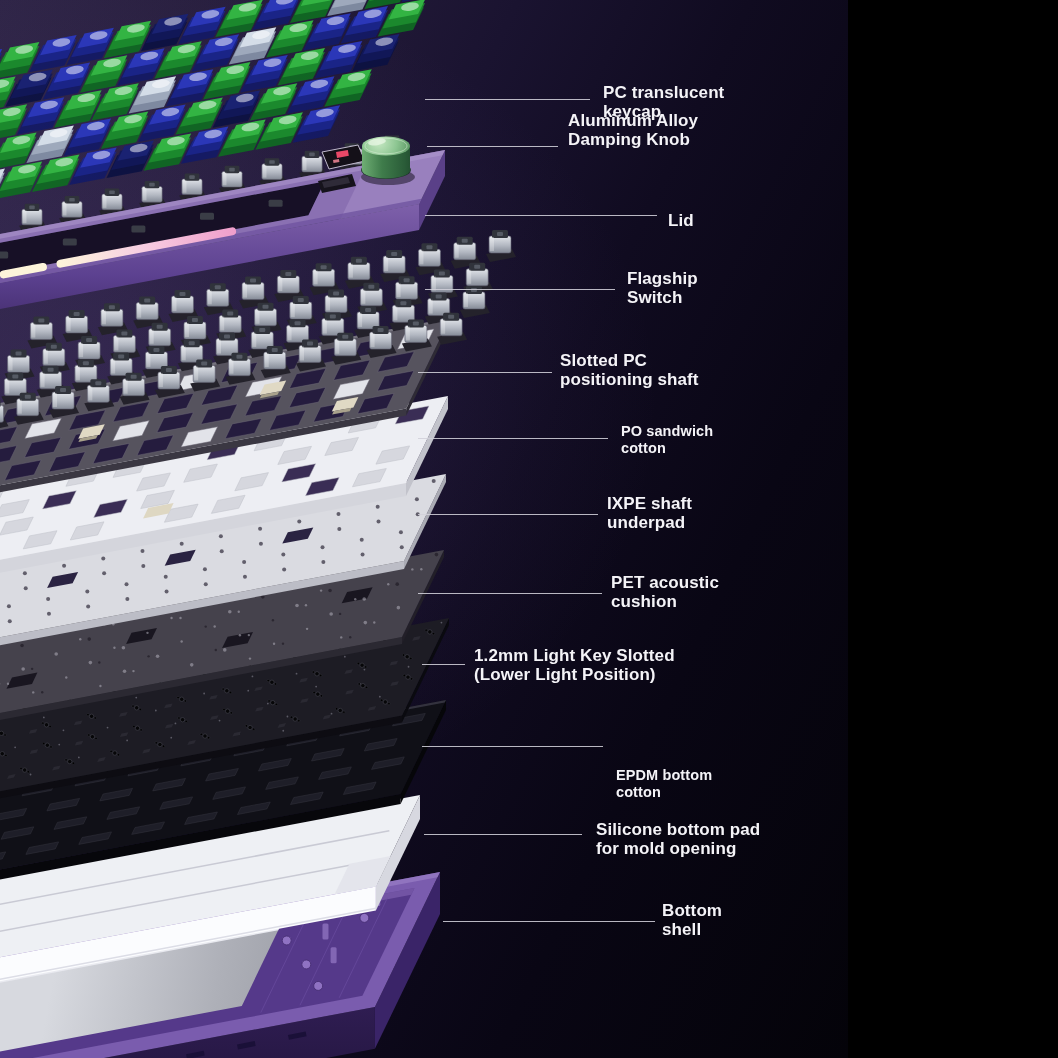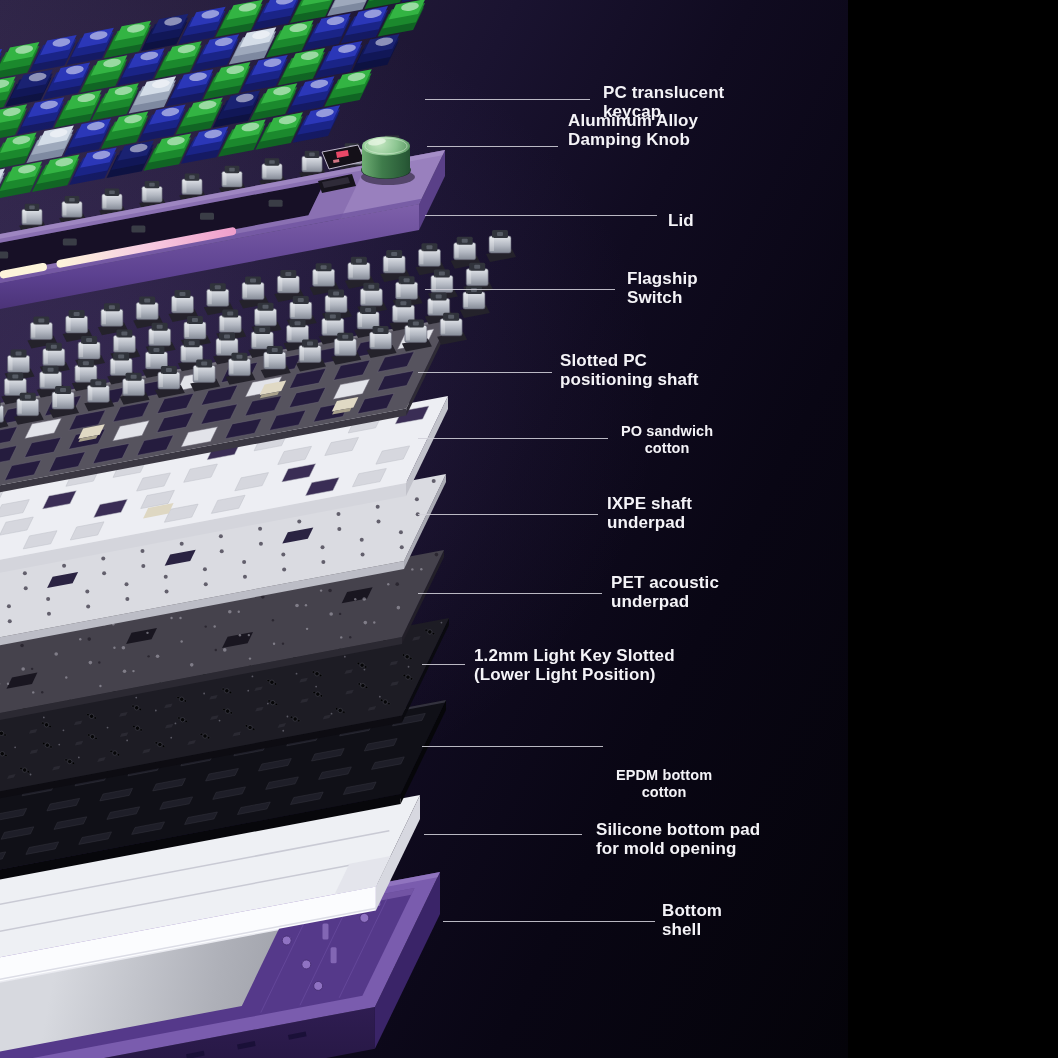--- a/index.html
+++ b/index.html
@@ -11,21 +11,21 @@
     font-family:"Liberation Sans",sans-serif;
   }
   svg.kbd{position:absolute;left:0;top:0;}
   .callouts{position:absolute;left:0;top:0;width:100%;height:100%;}
   .line{position:absolute;height:1px;background:var(--line,#d2d0da);opacity:.88;}
   .txt{
     position:absolute;color:var(--txt,#f4f3f7);
     font-weight:700;font-size:17px;line-height:18.5px;
     white-space:pre-line;letter-spacing:.1px;
   }
-  .sm{font-size:14.5px;line-height:16.5px;text-align:center;}
+  .sm{font-size:14.5px;line-height:16.5px;}
 </style>
 </head>
 <body>
 
 <div class="stage">
   <svg class="kbd" id="kbd" width="1058" height="1058" viewBox="0 0 1058 1058">
       <defs>
         <linearGradient id="mg" x1="0" y1="0" x2="0" y2="1">
           <stop offset="0" stop-color="#e2e5ea"></stop>
           <stop offset="0.55" stop-color="#b3b8c2"></stop>
@@ -1437,21 +1437,21 @@
 cotton</div>
     </div>
     <div>
       <div class="line" style="left:418px;top:514px;width:180px"></div>
       <div class="txt" style="left:607px;top:495px">IXPE shaft
 underpad</div>
     </div>
     <div>
       <div class="line" style="left:418px;top:593px;width:184px"></div>
       <div class="txt" style="left:611px;top:574px">PET acoustic
-underpad</div>
+cushion</div>
     </div>
     <div>
       <div class="line" style="left:422px;top:664px;width:43px"></div>
       <div class="txt" style="left:474px;top:647px">1.2mm Light Key Slotted
 (Lower Light Position)</div>
     </div>
     <div>
       <div class="line" style="left:422px;top:746px;width:181px"></div>
       <div class="txt sm" style="left:616px;top:767px">EPDM bottom
 cotton</div>

